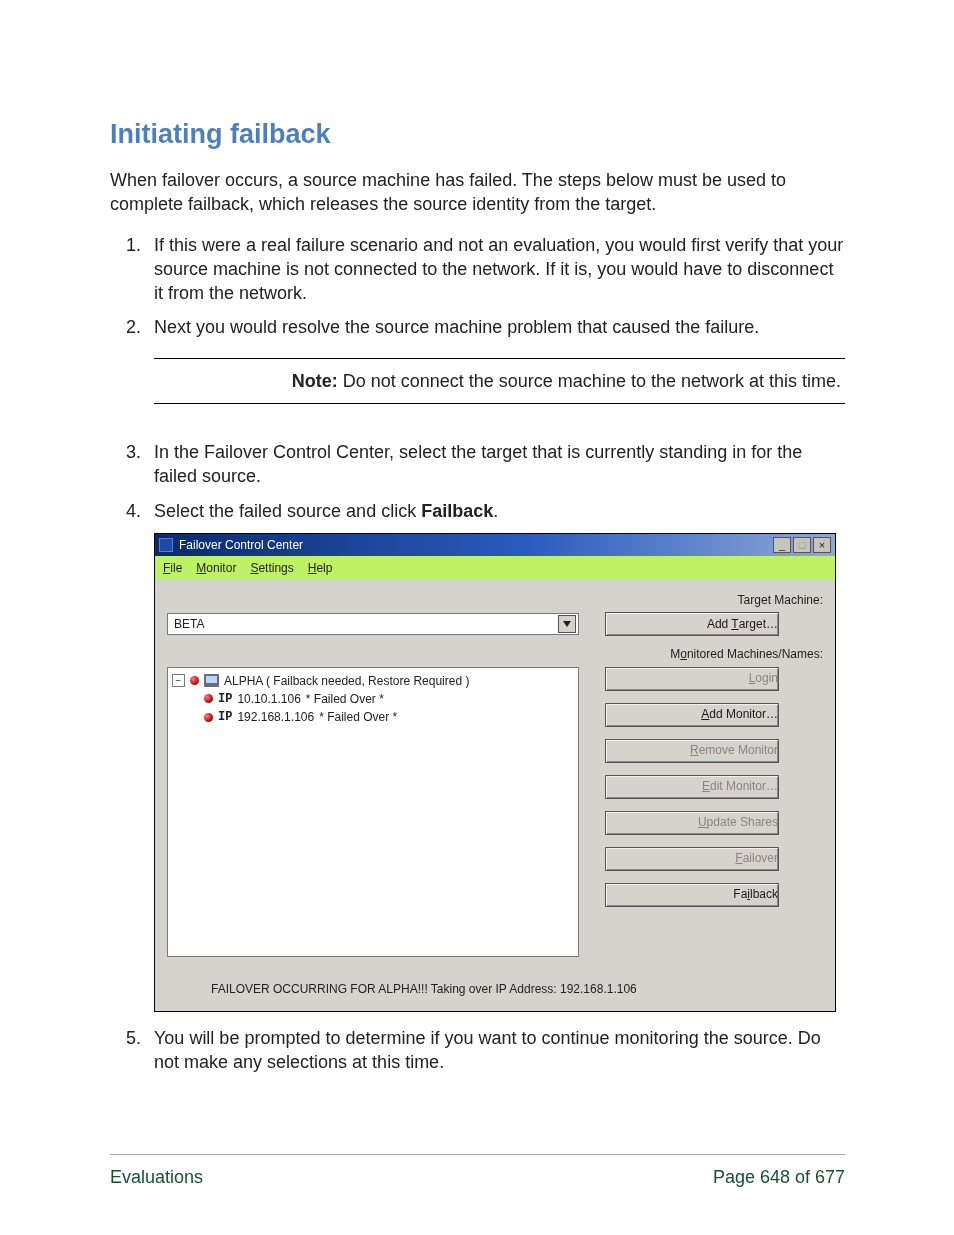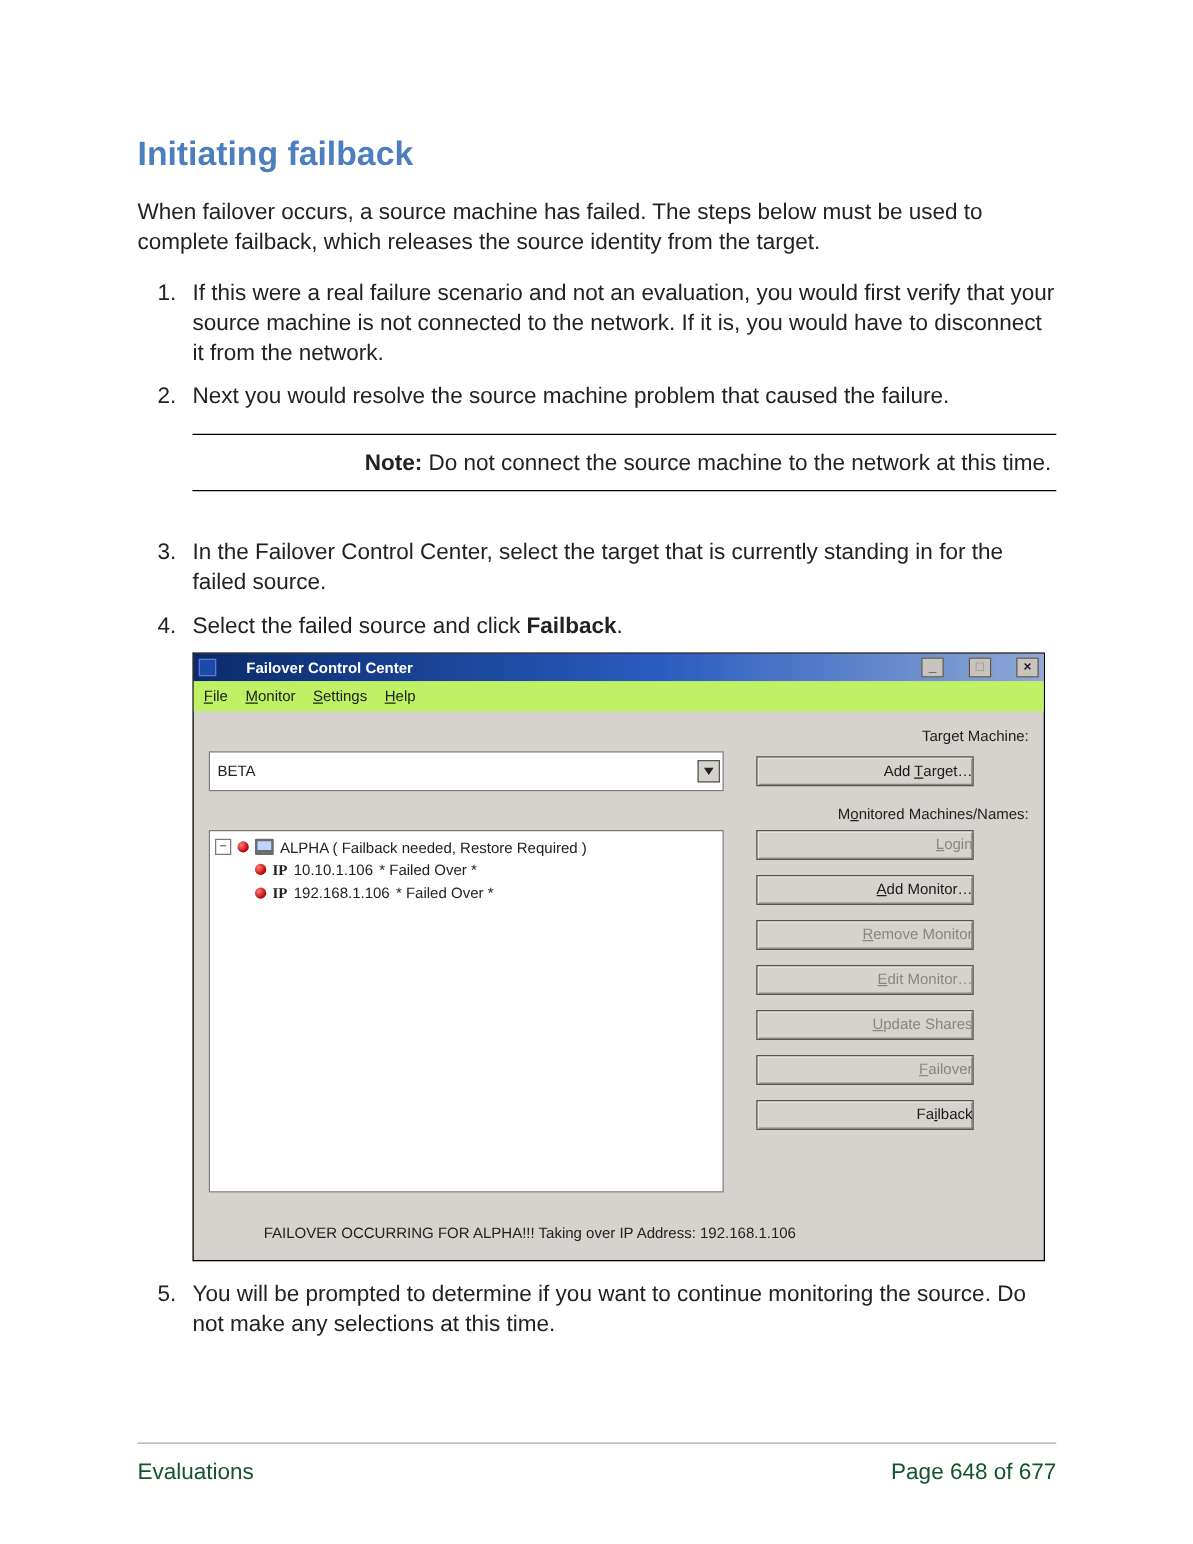--- a/index.html
+++ b/index.html
@@ -7,21 +7,21 @@
     width:954px;
     height:1235px;
     font-family:Arial,Helvetica,sans-serif;
     color:#222;
     position:relative;
     box-sizing:border-box;
   }
   .page{
     position:absolute;
     left:110px;
-    top:108px;
+    top:119px;
     width:735px;
   }
   h1.section-title{
     color:#4d7fbf;
     font-size:27px;
     font-weight:bold;
     margin:0 0 18px 0;
   }
   .body-text{
     font-size:18px;
@@ -54,23 +54,22 @@
     font-family:Tahoma,Arial,sans-serif;
     font-size:12px;
     background:#d6d3ce;
   }
   .titlebar{
     display:flex;
     align-items:center;
     height:22px;
     background:linear-gradient(90deg,#0a2a6b 0%,#2a5cc0 55%,#8fa8d6 100%);
     color:#fff;
-    font-weight:bold;
+    font-weight:normal;
     padding:0 4px;
-    gap:18px;
   }
   .titlebar .tb-icon{
     width:12px;height:12px;margin-right:6px;
     display:inline-block;background:#1b4aa8;border:1px solid #5b7bd0;
   }
   .titlebar .spacer{flex:1;}
   .tb-btn{
     width:16px;height:14px;margin-left:2px;
     background:#c8c4bd;border:1px solid #555;
     display:flex;align-items:center;justify-content:center;
@@ -91,21 +90,21 @@
   .field-label{
     font-size:12px;
     margin:4px 0 4px 0;
     text-align:right;
   }
   .row-target{
     display:flex;gap:26px;align-items:center;margin-bottom:10px;
   }
   .dropdown{
     display:flex;align-items:center;
-    width:412px;height:32px;
+    width:412px;height:22px;
     background:#fff;border:1px solid #7a7a7a;
     padding:0 2px 0 6px;
     box-sizing:border-box;
   }
   .dropdown .val{flex:1;}
   .dropdown .dd-btn{
     width:16px;height:16px;
     background:#d6d3ce;border:1px solid #555;
     display:flex;align-items:center;justify-content:center;
   }
@@ -143,21 +142,21 @@
     background:radial-gradient(circle at 3px 3px,#ff7c7c,#b40000 70%);
   }
   .pc-icon{
     width:15px;height:13px;background:#6c6c6c;border-radius:1px;
     position:relative;
   }
   .pc-icon::after{
     content:"";position:absolute;left:2px;top:2px;width:11px;height:7px;background:#bcd5ff;
   }
   .ip-label{
-    font-weight:bold;font-family:Liberation Serif, serif;font-size:12px;
+    font-weight:bold;font-family:Liberation Mono, monospace;font-size:12px;
   }
   .btn-col{display:flex;flex-direction:column;gap:12px;}
   .status-line{
     margin-top:10px;
     font-size:12px;
     padding-top:14px;
     margin-left:44px;
   }
 
   .footer{

